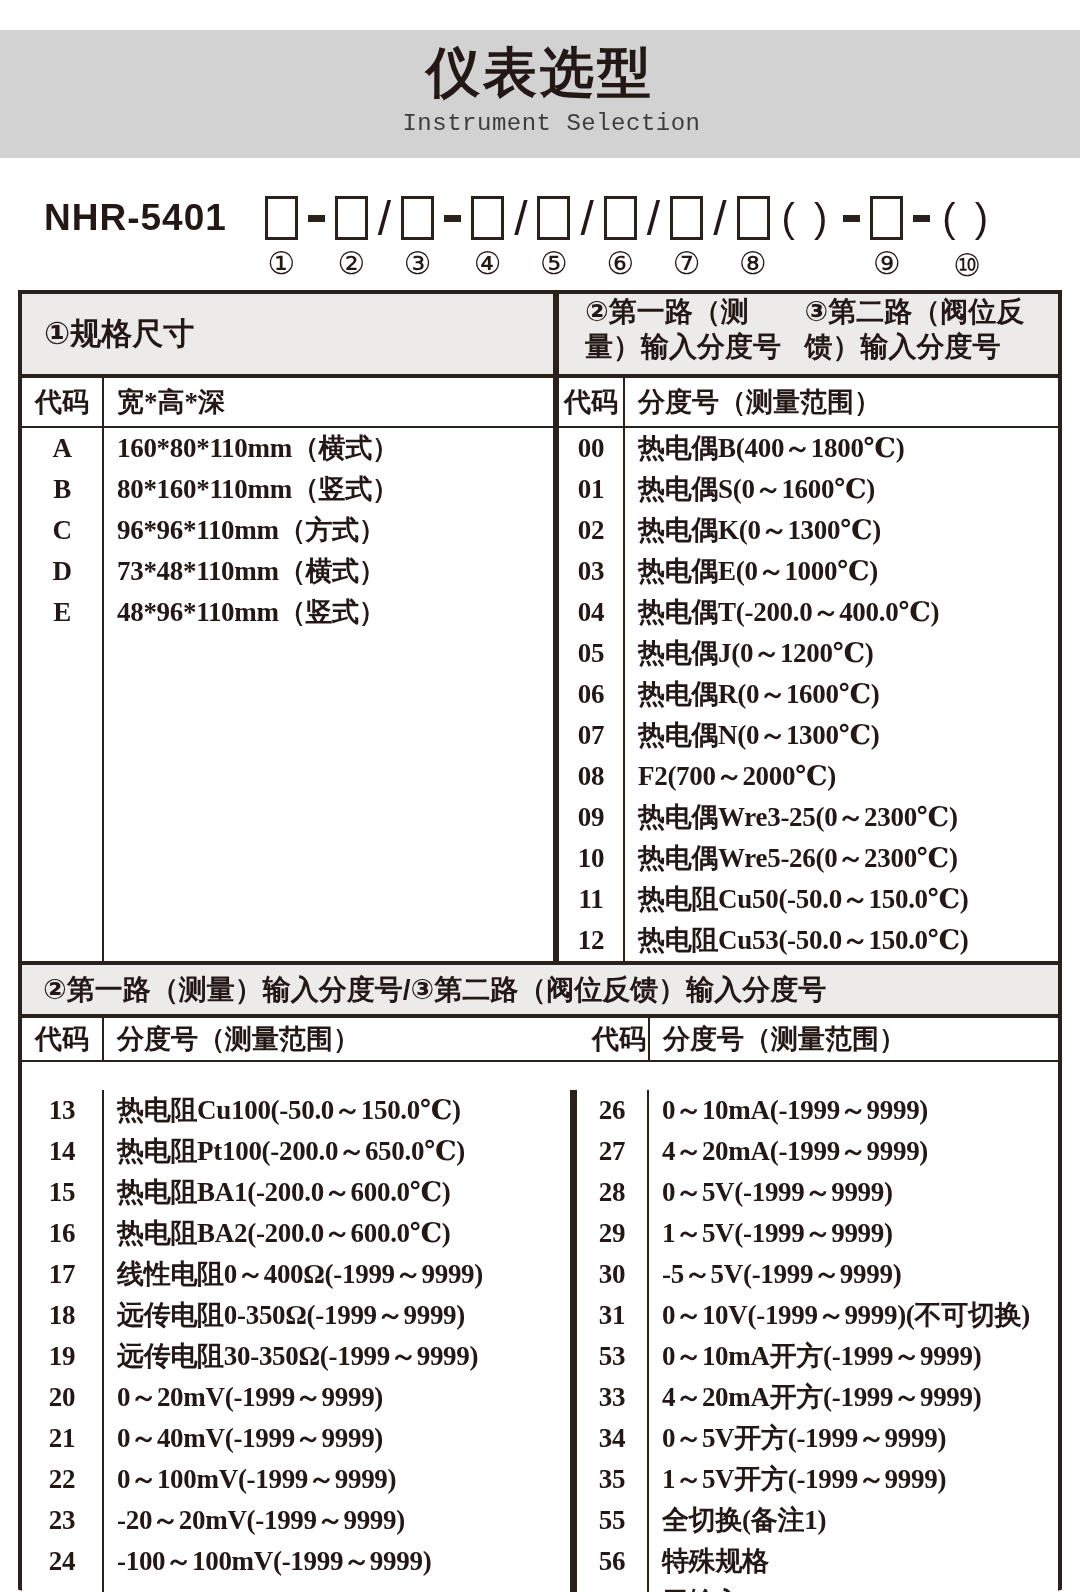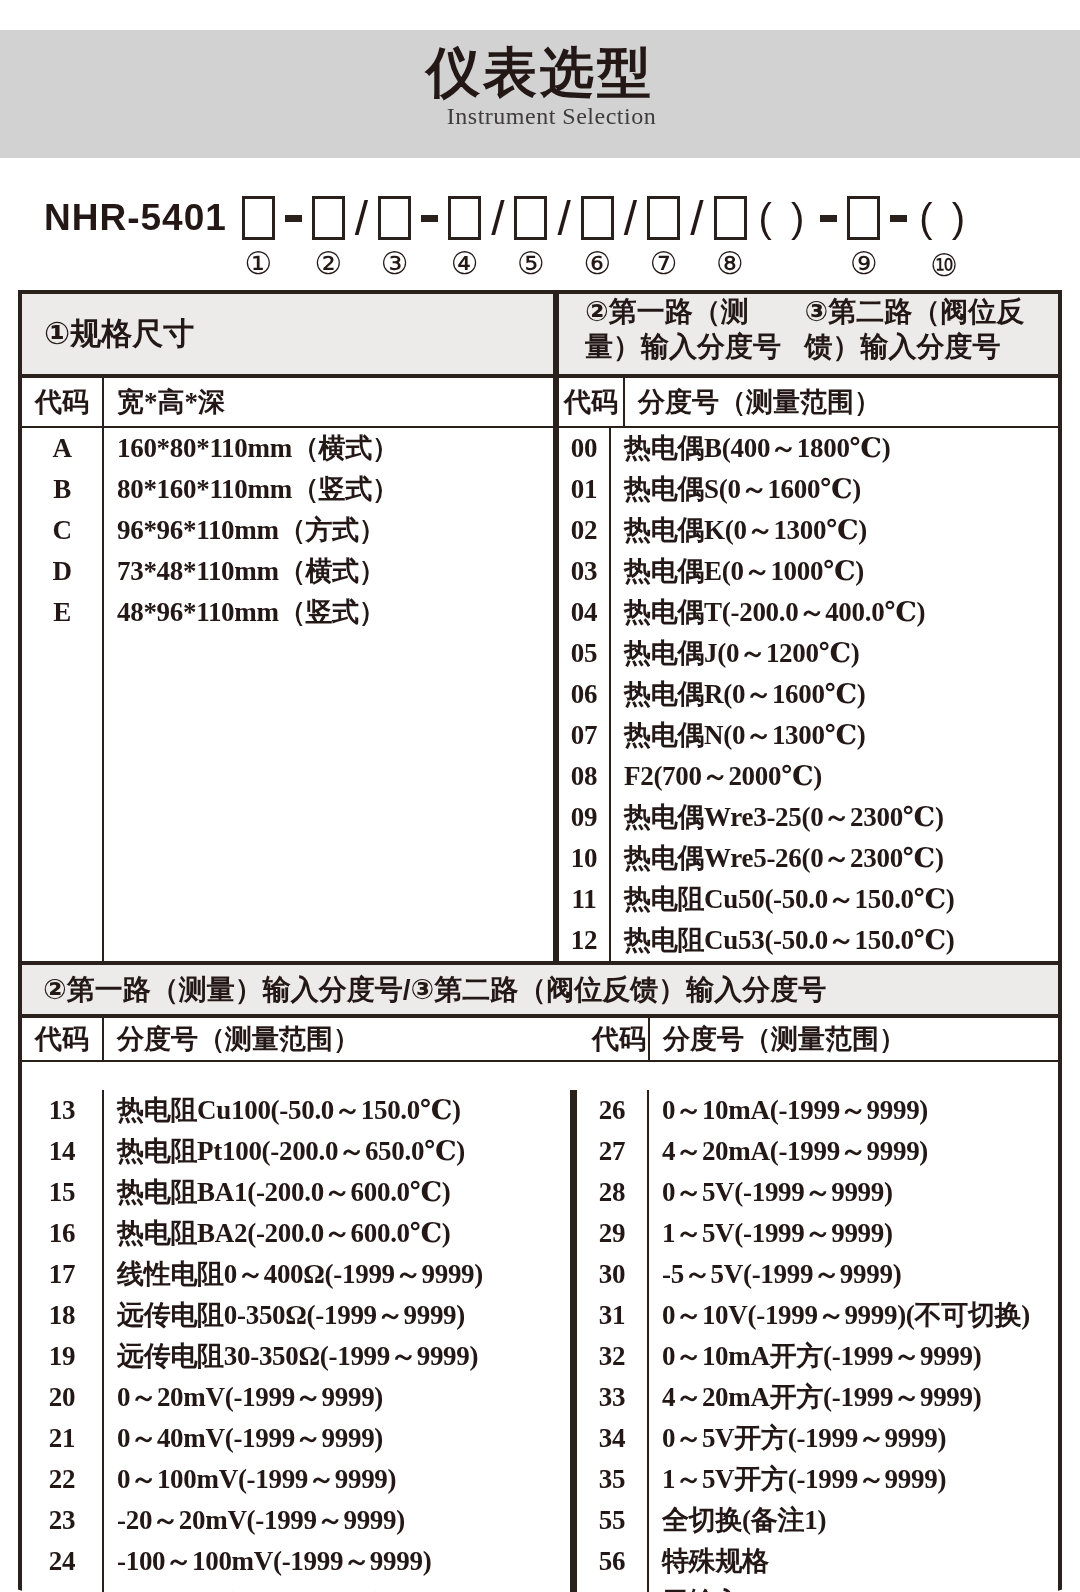--- a/index.html
+++ b/index.html
@@ -11,23 +11,23 @@
   html,body{margin:0;padding:0;background:#ffffff;}
   #page{
     position:relative;width:1080px;height:1592px;overflow:hidden;background:#ffffff;
     color:var(--ink);
     font-family:"Liberation Serif","DejaVu Serif",serif;
     border-radius:30px;
   }
   
   .title-band{position:absolute;left:0;top:30px;width:1080px;height:128px;background:var(--titleband);text-align:center;}
   .title{font-family:"Liberation Sans","DejaVu Sans",sans-serif;font-weight:bold;font-size:54px;line-height:58px;margin-top:13px;letter-spacing:3px;}
-  .subtitle{font-family:Liberation Serif, serif;font-size:24px;line-height:28px;color:#3f3c3c;margin-top:1px;letter-spacing:0.5px;padding-left:23px;}
-  
-  .model{position:absolute;left:44px;top:194px;display:flex;align-items:flex-start;}
+  .subtitle{font-family:Liberation Mono, monospace;font-size:24px;line-height:28px;color:#3f3c3c;margin-top:9px;letter-spacing:0.5px;padding-left:23px;}
+  
+  .model{position:absolute;left:44px;top:194px;display:flex;align-items:flex-start;gap:23px;}
   .model-prefix{font-family:"Liberation Sans","DejaVu Sans",sans-serif;font-weight:600;font-size:37px;line-height:48px;letter-spacing:1px;margin-right:15px;}
   .model-grid{display:flex;align-items:flex-start;}
   .seg-col{display:flex;flex-direction:column;align-items:center;margin-right:10px;}
   .seg-box{width:33px;height:44px;border:3px solid var(--line);box-sizing:border-box;margin-top:2px;}
   .seg-sep{height:48px;display:flex;align-items:center;font-family:"Liberation Sans","DejaVu Sans",sans-serif;font-size:48px;font-weight:500;}
   .seg-paren{font-size:40px;font-weight:400;letter-spacing:4px;padding:0 2px;}
   .seg-dash-wrap{height:48px;display:flex;align-items:center;}
   .seg-dash{width:17px;height:7px;background:var(--line);}
   .seg-circle{margin-top:7px;height:34px;line-height:32px;font-size:31px;font-family:"DejaVu Sans","Liberation Sans",sans-serif;}
   
@@ -42,21 +42,21 @@
   .thead{display:flex;border-bottom:2px solid var(--line);box-sizing:border-box;font-weight:bold;font-size:27px;}
   .thead-left{grid-area:2/1;}
   .thead-right{grid-area:2/3;}
   .hcode{width:82px;border-right:2px solid var(--line);box-sizing:border-box;display:flex;align-items:center;justify-content:center;flex:none;}
   .hcode-r{width:66px;}
   .hlabel{flex:1;display:flex;align-items:center;padding-left:13px;white-space:nowrap;}
   .rows{display:flex;overflow:hidden;}
   .rows-left{grid-area:3/1;}
   .rows-right{grid-area:3/3;}
   .codecol{width:82px;border-right:2px solid var(--line);box-sizing:border-box;display:flex;flex-direction:column;flex:none;}
-  .codecol-r{width:52px;font-family:Liberation Serif, serif;}
+  .codecol-r{width:66px;font-family:Liberation Serif, serif;}
   .labelcol{flex:1;display:flex;flex-direction:column;overflow:hidden;}
   .rowcell{height:41px;line-height:41px;font-size:27px;font-weight:bold;white-space:nowrap;letter-spacing:-0.3px;}
   .codecell{text-align:center;}
   .labelcell{padding-left:13px;}
   
   .mid-band{height:57px;box-sizing:border-box;border-top:4px solid var(--line);border-bottom:4px solid var(--line);
             background:var(--band);display:flex;align-items:center;padding-left:21px;
             font-family:"Liberation Sans","DejaVu Sans",sans-serif;font-weight:bold;font-size:28px;}
   
   .bot-head{height:44px;box-sizing:border-box;border-bottom:2px solid var(--line);display:flex;font-weight:bold;font-size:27px;}
@@ -285,21 +285,21 @@
           <div class="rowcell labelcell">0～20mA(-1999～9999)</div>
         </div>
       <div class="thickbar"></div>
       <div class="codecol codecol-br">
           <div class="rowcell codecell">26</div>
           <div class="rowcell codecell">27</div>
           <div class="rowcell codecell">28</div>
           <div class="rowcell codecell">29</div>
           <div class="rowcell codecell">30</div>
           <div class="rowcell codecell">31</div>
-          <div class="rowcell codecell">32</div>
+          <div class="rowcell codecell">53</div>
           <div class="rowcell codecell">33</div>
           <div class="rowcell codecell">34</div>
           <div class="rowcell codecell">35</div>
           <div class="rowcell codecell">55</div>
           <div class="rowcell codecell">56</div>
           <div class="rowcell codecell">X</div>
         </div>
       <div class="labelcol">
           <div class="rowcell labelcell">0～10mA(-1999～9999)</div>
           <div class="rowcell labelcell">4～20mA(-1999～9999)</div>

